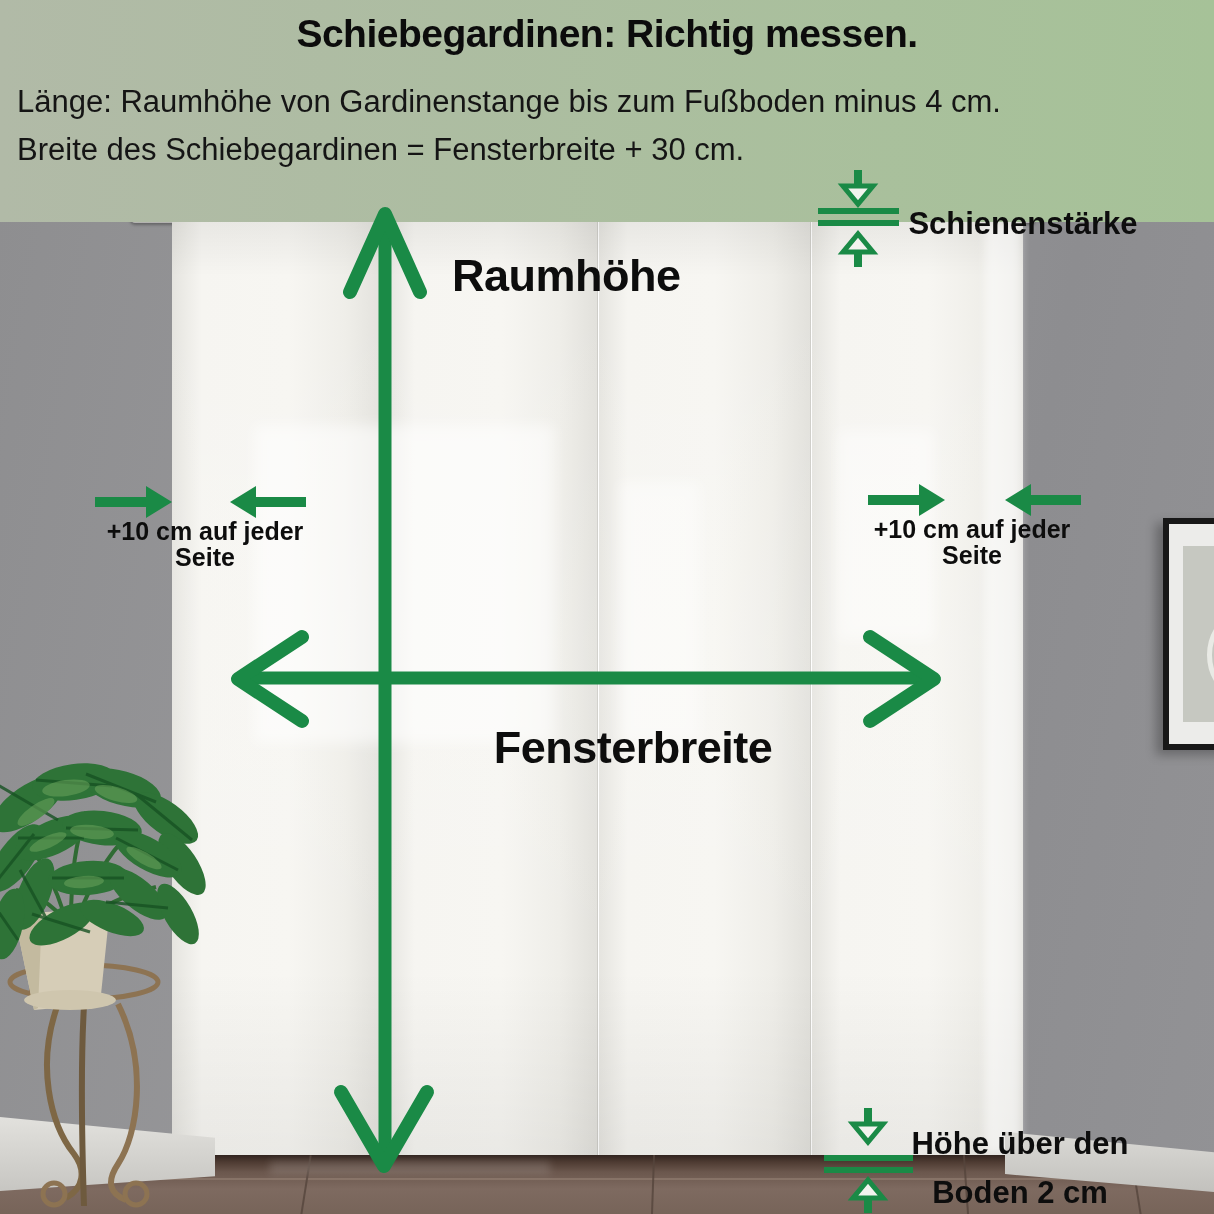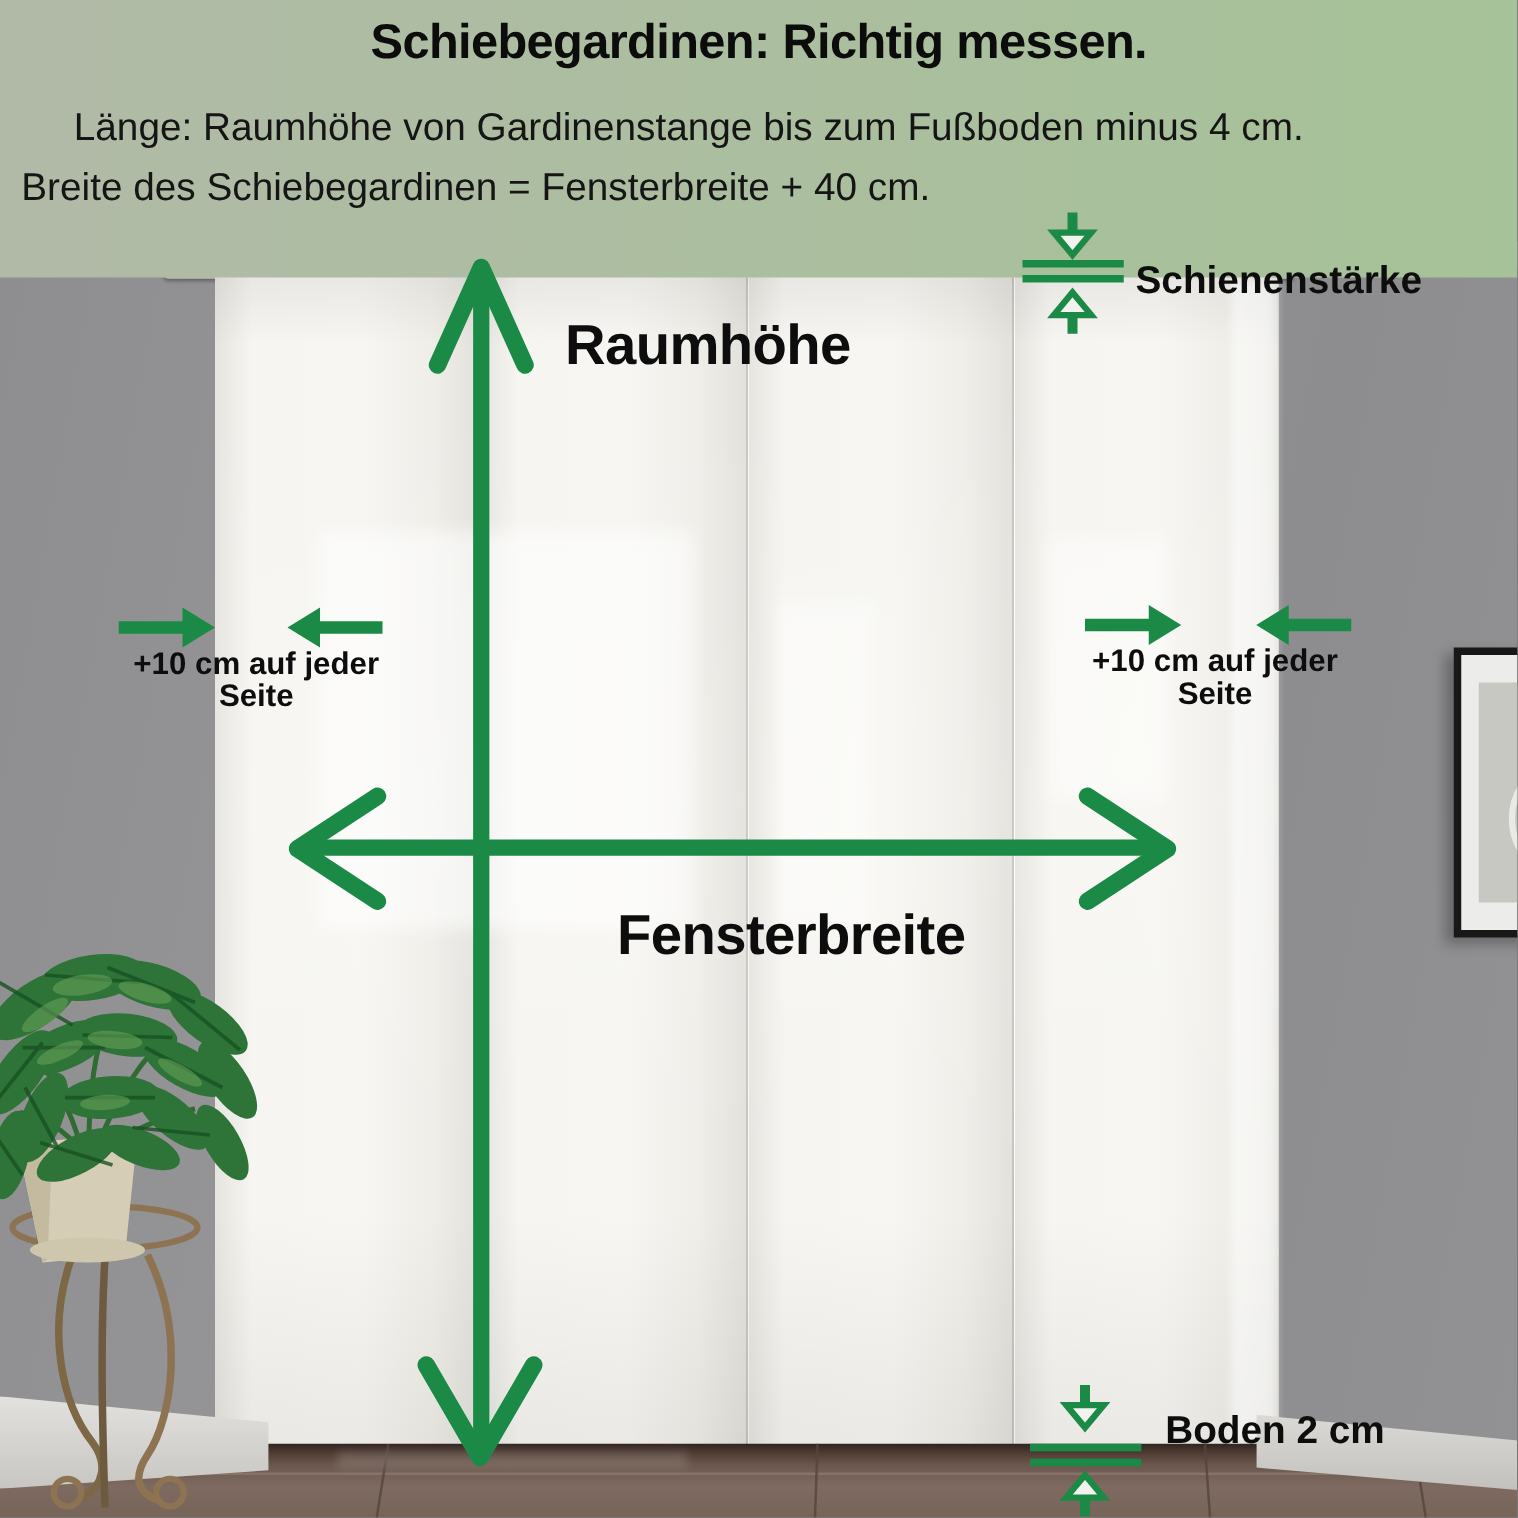--- a/index.html
+++ b/index.html
@@ -11,21 +11,21 @@
   .stage{
     position:relative;width:1214px;height:1214px;overflow:hidden;
     font-family:"Liberation Sans",sans-serif;color:#111;
     background:#909092;margin:0 auto;
   }
   
   .band{position:absolute;left:0;top:0;width:1214px;height:222px;
     background:linear-gradient(to right,var(--band-l),var(--band-r));z-index:30;}
   .band-title{position:absolute;left:0;top:12px;width:100%;text-align:center;
     font-size:39px;font-weight:700;letter-spacing:-0.5px;color:#0c0c0c;}
-  .band-line1{position:absolute;left:17px;top:84px;font-size:31px;color:#151515;margin-left:42px;}
+  .band-line1{position:absolute;left:17px;top:84px;font-size:31px;color:#151515;}
   .band-line2{position:absolute;left:17px;top:132px;font-size:31px;color:#151515;}
   
   .wall{position:absolute;left:0;top:193px;width:1214px;height:1021px;
     background:linear-gradient(100deg,#8e8e90 0%,#99999c 42%,#8d8d90 78%,#929295 100%);z-index:1;}
   .ceiling{position:absolute;left:0;top:193px;width:1214px;height:21px;
     background:linear-gradient(to right,#dbdad8,#cccbc9);z-index:3;}
   .rail{position:absolute;left:130px;top:209px;width:905px;height:14px;
     background:linear-gradient(#e6e5e3,#b2b1af);border-radius:5px 2px 2px 5px;
     box-shadow:0 2px 3px rgba(0,0,0,.3);z-index:4;}
   .curtain{position:absolute;left:172px;top:220px;width:851px;height:937px;display:flex;z-index:5;}
@@ -77,21 +77,21 @@
   .lbl-floor{left:895px;top:1120px;width:250px;font-size:31px;line-height:1.58;text-align:center;}
 </style>
 </head>
 <body>
 
 <div class="stage">
 
   <header class="band">
     <div class="band-title">Schiebegardinen: Richtig messen.</div>
     <div class="band-line1">Länge: Raumhöhe von Gardinenstange bis zum Fußboden minus 4 cm.</div>
-    <div class="band-line2">Breite des Schiebegardinen = Fensterbreite + 40 cm.</div>
+    <div class="band-line2">Breite des Schiebegardinen = Fensterbreite + 30 cm.</div>
   </header>
 
   <div class="wall"></div>
   <div class="ceiling"></div>
   <div class="rail"></div>
 
   <div class="curtain">
     <div class="panel"></div>
     <div class="panel"></div>
     <div class="panel"></div>
@@ -240,16 +240,17 @@
   </div>
   <div class="lbl lbl-small lbl-right-side">
     <div>+10 cm auf jeder</div>
     <div>Seite</div>
   </div>
 
   <div class="lbl lbl-rail">
     <div>Schienenstärke</div>
   </div>
   <div class="lbl lbl-floor">
+    <div>Höhe über den</div>
     <div>Boden 2 cm</div>
   </div>
 
 </div>
 
 </body></html>

